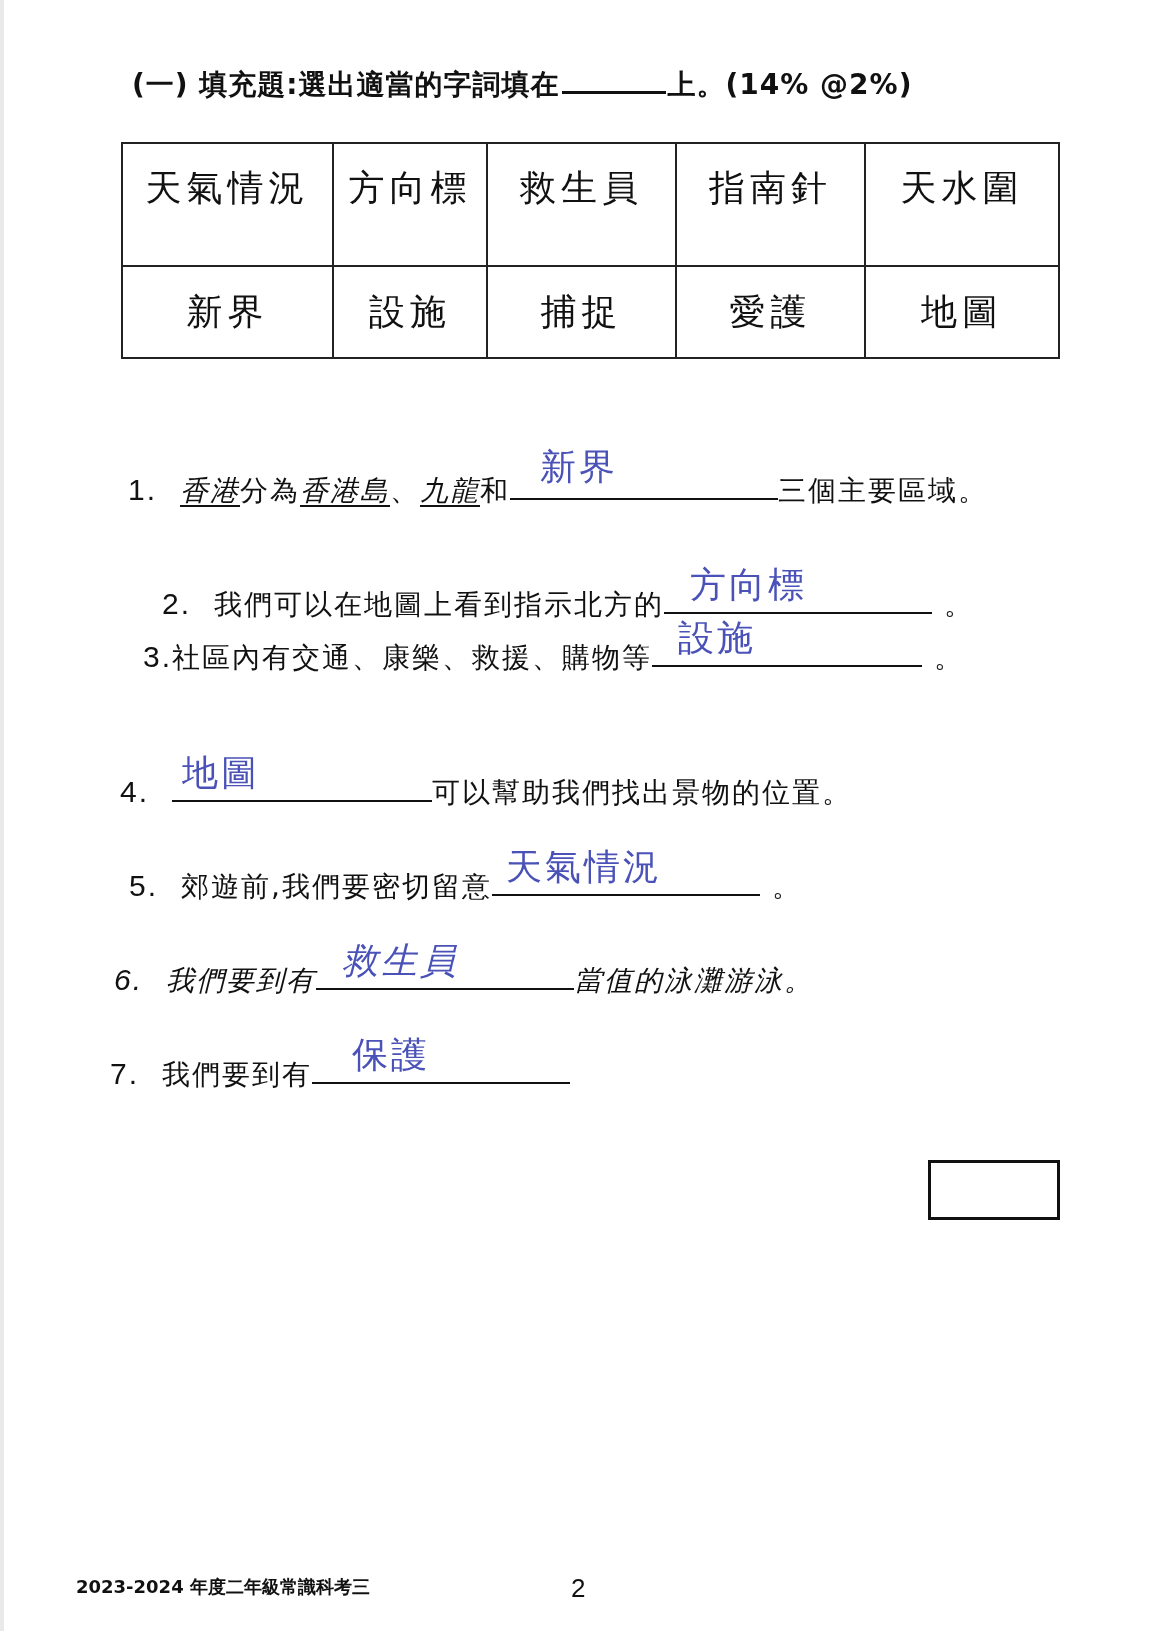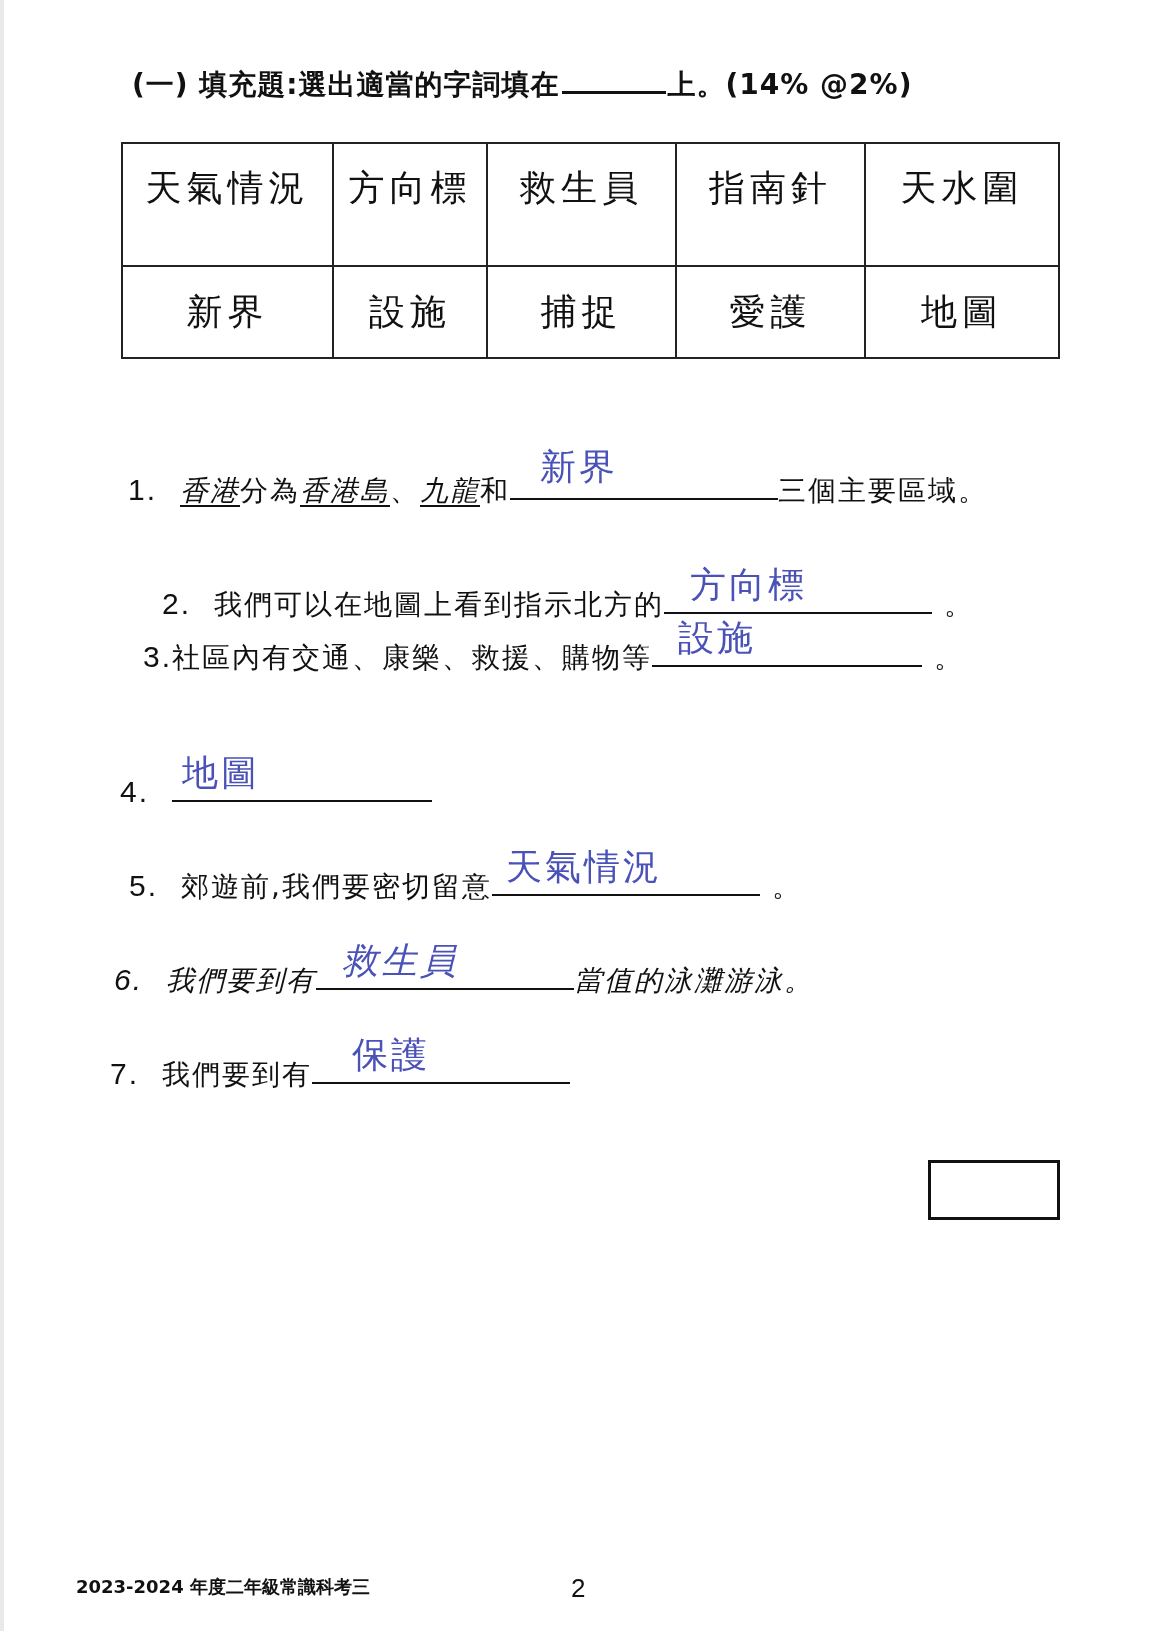--- a/index.html
+++ b/index.html
@@ -70,21 +70,21 @@
 
 <div class="q" style="left:122px; top:582px;margin-left:40px;">
   <span class="num">2.</span><span>我們可以在地圖上看到指示北方的</span><span class="line" style="width:268px"><span class="ans">方向標</span></span><span style="margin-left:12px">。</span>
 </div>
 
 <div class="q" style="left:120px; top:635px;text-align:right;">
   <span class="num">3.</span><span>社區內有交通、康樂、救援、購物等</span><span class="line" style="width:270px"><span class="ans">設施</span></span><span style="margin-left:12px">。</span>
 </div>
 
 <div class="q" style="left:120px; top:770px;">
-  <span class="num">4.</span><span class="line" style="width:260px"><span class="ans" style="left:10px">地圖</span></span>
+  <span class="num">4.</span><span class="line" style="width:260px"><span class="ans" style="left:10px">地圖</span></span><span>可以幫助我們找出景物的位置。</span>
 </div>
 
 <div class="q" style="left:129px; top:864px;">
   <span class="num">5.</span><span>郊遊前,我們要密切留意</span><span class="line" style="width:268px"><span class="ans" style="left:14px">天氣情況</span></span><span style="margin-left:12px">。</span>
 </div>
 
 <div class="q" style="left:114px; top:958px;font-style:italic;">
   <span class="num">6.</span><span>我們要到有</span><span class="line" style="width:258px"><span class="ans">救生員</span></span><span>當值的泳灘游泳。</span>
 </div>
 

